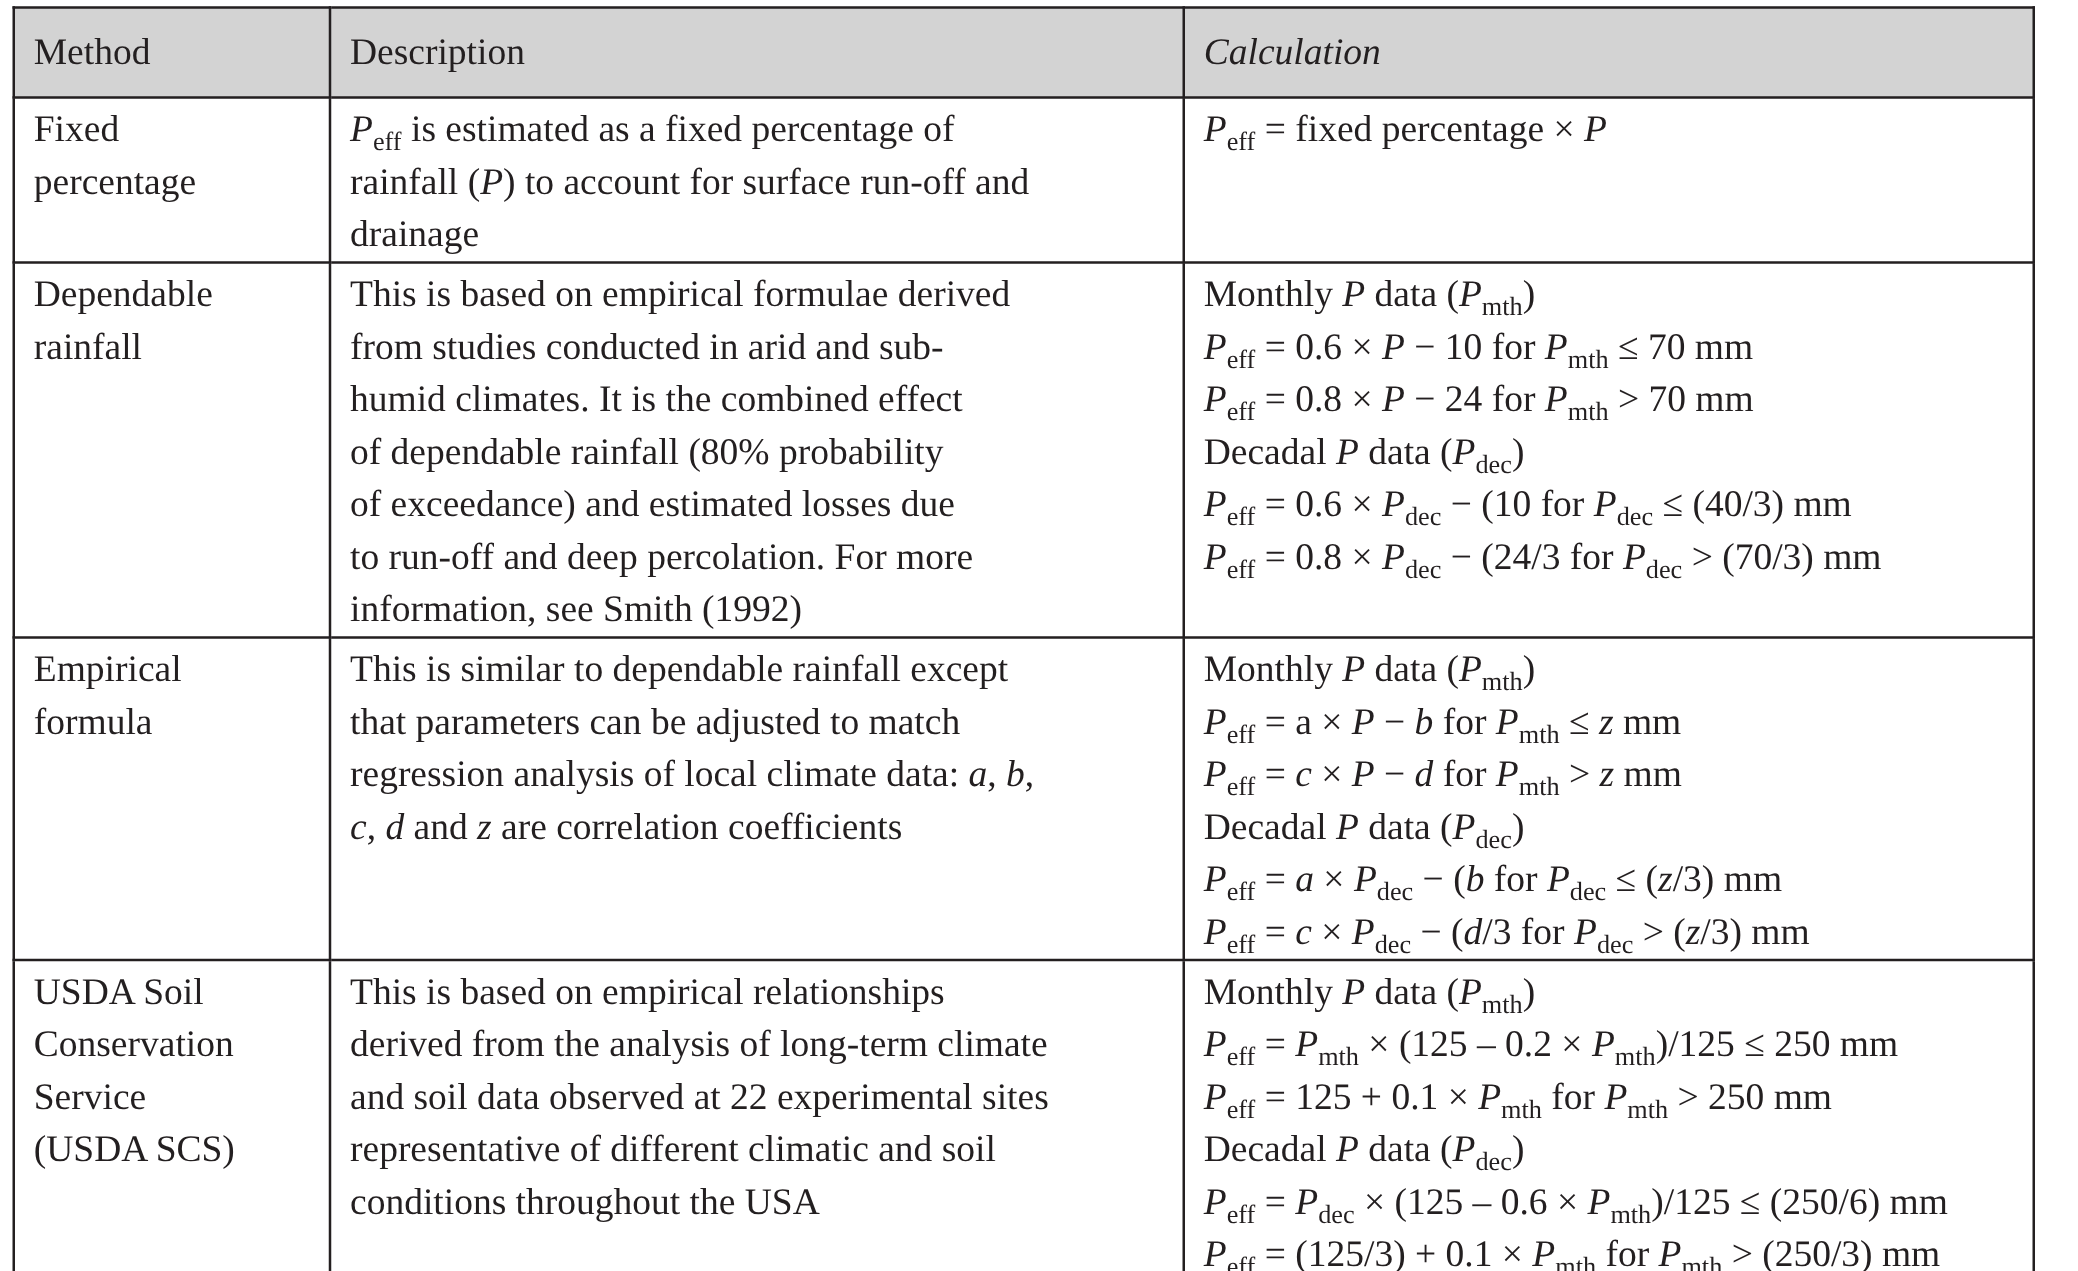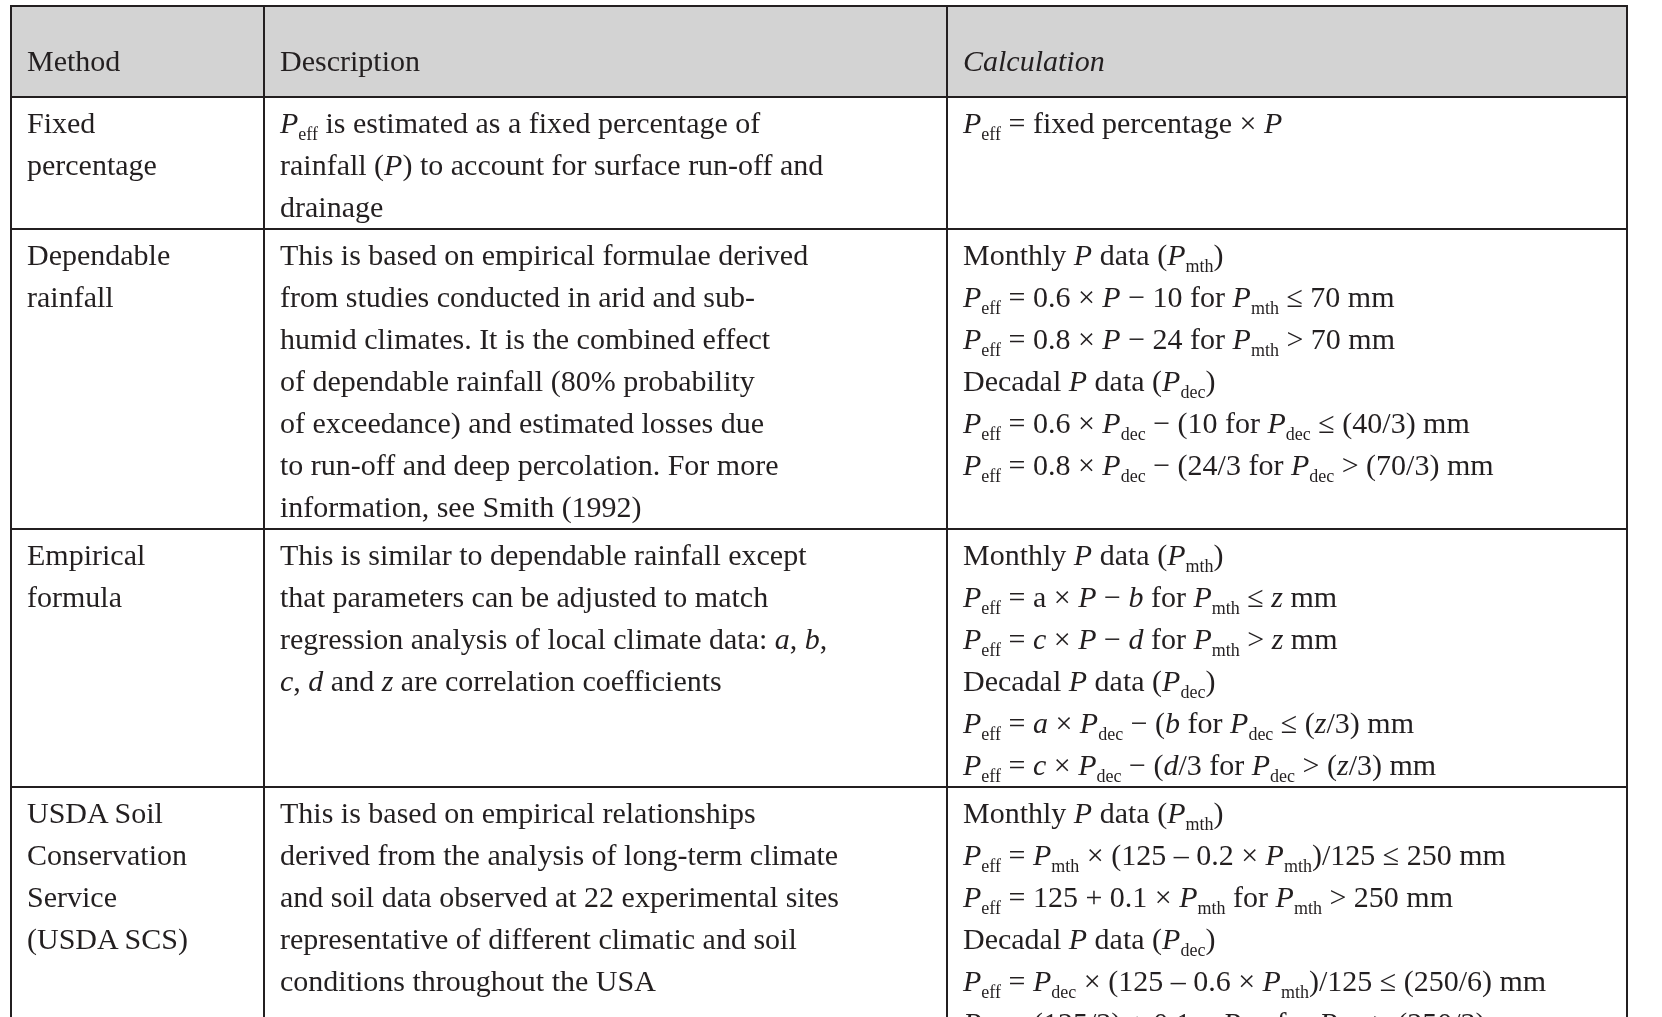--- a/index.html
+++ b/index.html
@@ -29,33 +29,33 @@
       text-align: left;
       font-weight: normal;
       font-size: 30px;
       line-height: 42px;
       padding: 0 0 0 15px;
     }
     .tbl thead th {
       background: #d3d3d3;
       height: 70px;
       vertical-align: middle;
-      padding-top: 19px;
+      padding-top: 0;
     }
     .col-method { width: 236px; }
     .col-desc   { width: 666px; }
     .col-calc   { width: auto; font-style: italic; }
     .tbl tbody td { padding-top: 4px; }
     .row-0 td { height: 125px; }
     .row-1 td { height: 294px; }
     .row-2 td { height: 252px; margin-top: 24px; }
     .row-3 td { height: 250px; }
     .line { display: block; white-space: nowrap; }
     .it { font-style: italic; }
-    .sub { font-size: 18px; vertical-align: -7px; line-height: 0; text-align: right; }
+    .sub { font-size: 21px; vertical-align: -7px; line-height: 0; text-align: right; }
   </style>
 </head>
 <body>
 
 <table class="tbl">
   <thead>
     <tr>
       <th class="col-method">Method</th>
       <th class="col-desc">Description</th>
       <th class="col-calc">Calculation</th>

